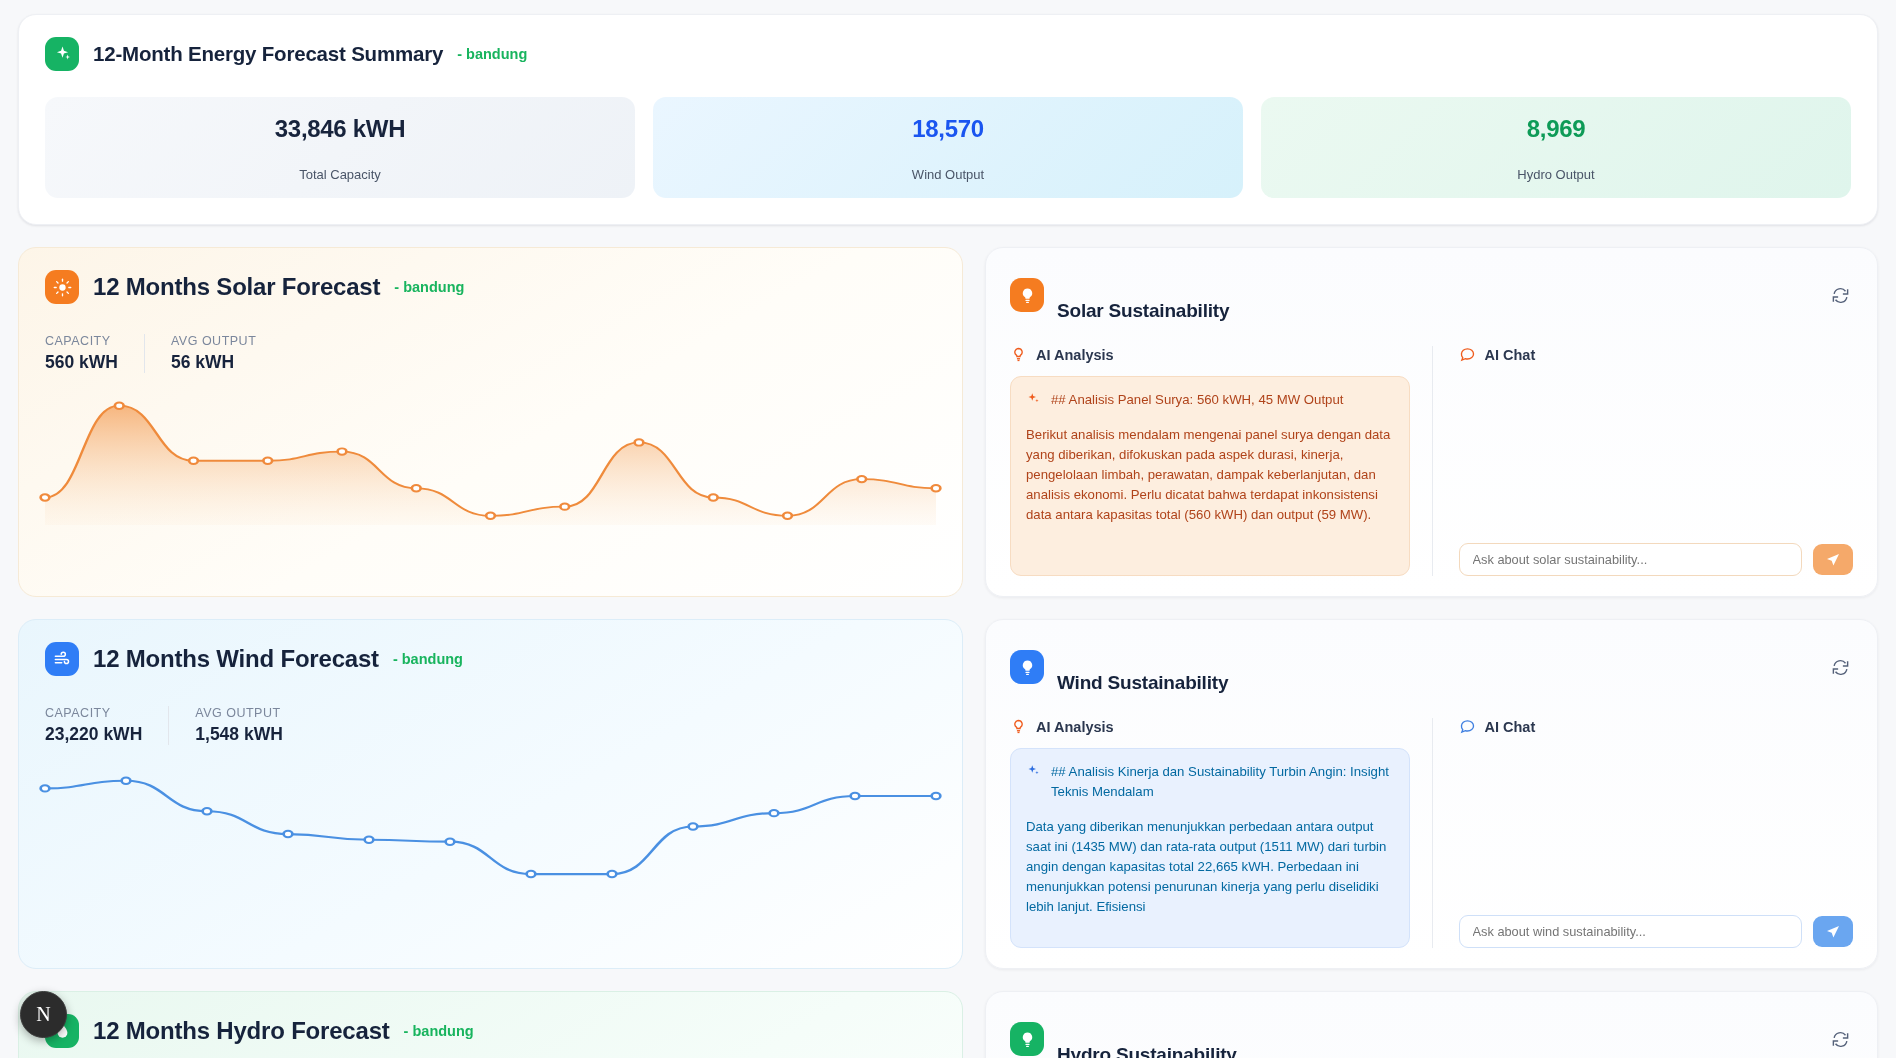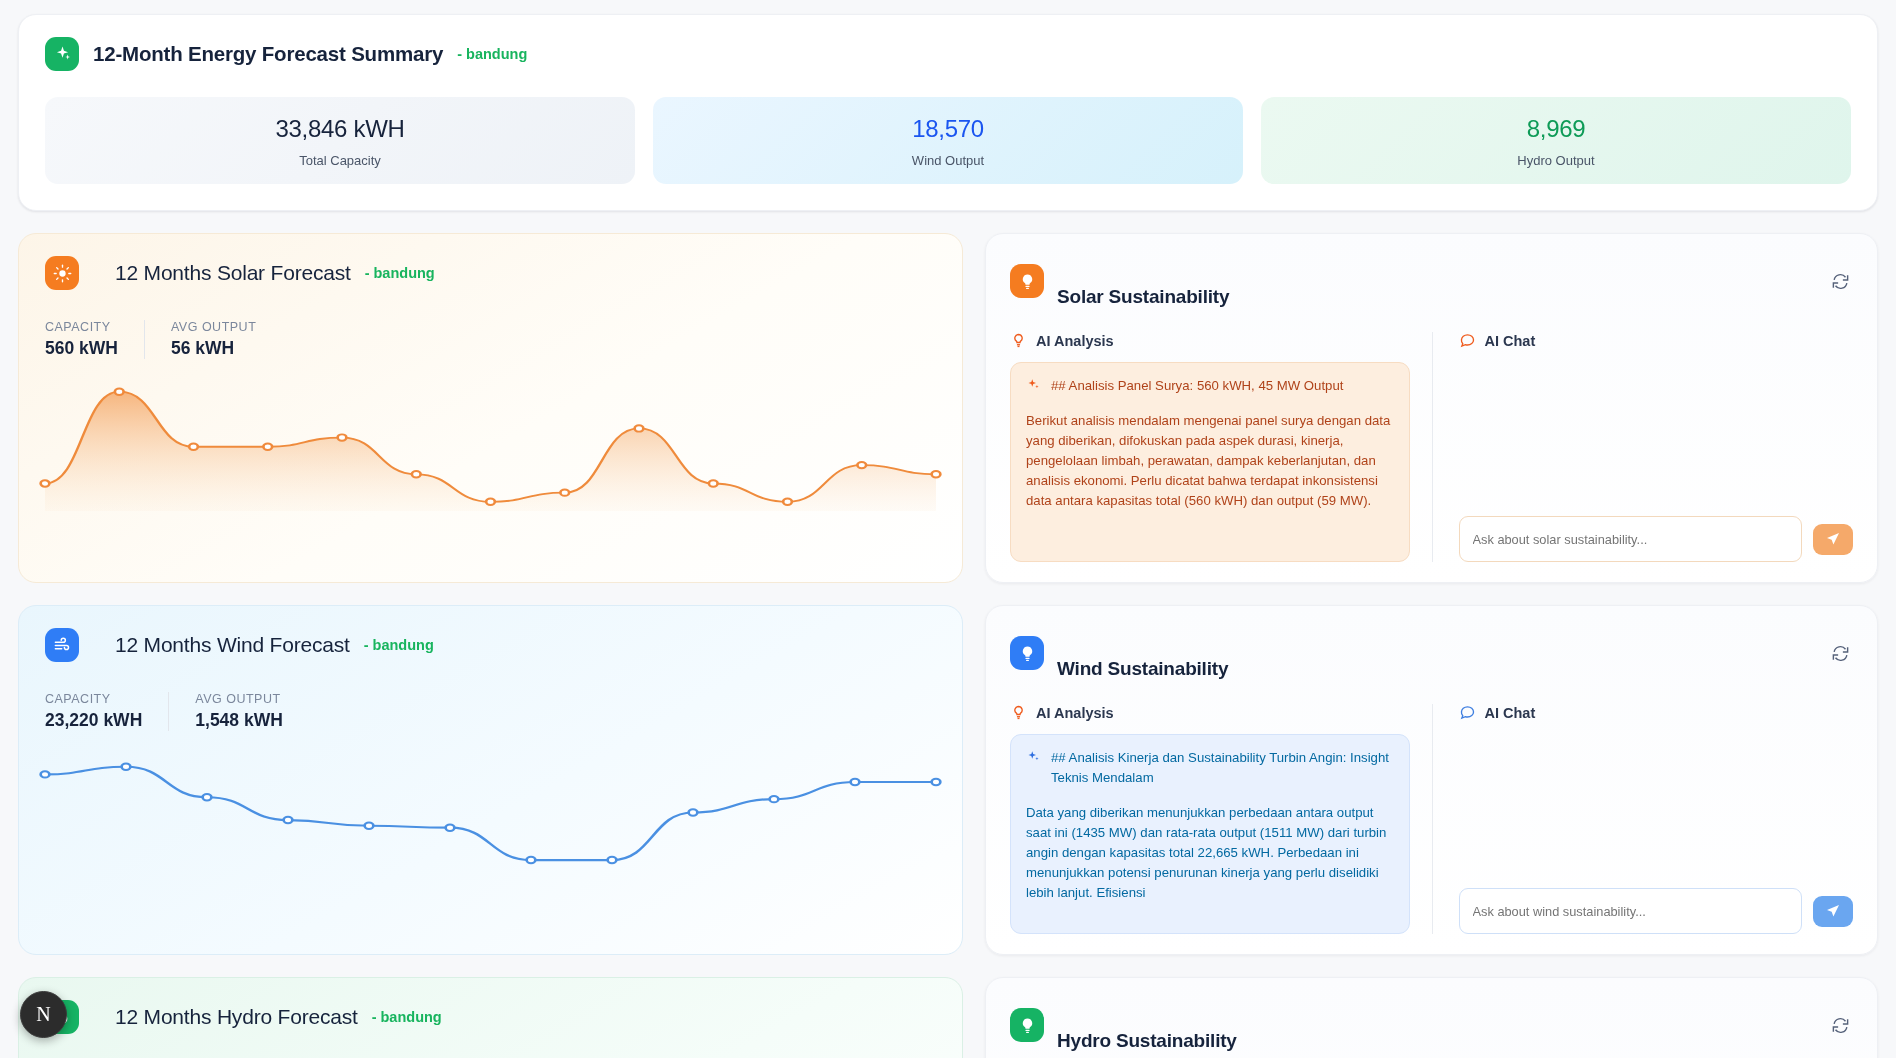--- a/index.html
+++ b/index.html
@@ -32,42 +32,42 @@
   .bg-orange { background: #f57c20; }
   .bg-blue  { background: #2f7df6; }
   .title-main { font-size: 20.5px; font-weight: 700; color: #16233c; letter-spacing: -.2px; text-align: right; }
   .title-sub  { font-size: 14.5px; font-weight: 700; color: #18b45e; }
 
   .stat-row { display: flex; gap: 18px; }
   .stat {
     flex: 1 1 0; border-radius: 13px; padding: 18px 10px 16px 10px;
     text-align: center;
   }
-  .stat-value { font-size: 24px; font-weight: 400; letter-spacing: -.3px; margin-bottom: 10px; }
+  .stat-value { font-size: 24px; font-weight: 700; letter-spacing: -.3px; margin-bottom: 24px; }
   .stat-label { font-size: 13px; color: #4a5568; }
   .s-total { background: linear-gradient(135deg,#f6f8fb,#eef2f7); }
   .s-total .stat-value { color: #17233c; }
   .s-solar { background: linear-gradient(135deg,#fef6e2,#fdeec8); }
   .s-solar .stat-value { color: #f3500b; }
   .s-wind  { background: linear-gradient(135deg,#eaf6ff,#d6f1fb); }
   .s-wind  .stat-value { color: #1a55f0; }
   .s-hydro { background: linear-gradient(135deg,#ebf9f1,#dff5ec); }
   .s-hydro .stat-value { color: #0e9b57; }
 
   
   .grid { display: grid; grid-template-columns: 945px 1fr; gap: 22px; margin-top: 22px; }
   .col { display: flex; flex-direction: column; gap: 22px; }
 
   
   .forecast { border-radius: 18px; padding: 22px 26px 0 26px; position: relative; overflow: hidden; height: 350px; }
   .f-solar { background: linear-gradient(150deg,#fdf5e8 0%, #fffdf8 55%, #ffffff 100%); border: 1px solid #f6ead6; }
   .f-wind  { background: linear-gradient(150deg,#e9f6fd 0%, #f4fbff 55%, #ffffff 100%); border: 1px solid #dcedf8; }
   .f-hydro { background: linear-gradient(150deg,#e9f8f0 0%, #f5fdf9 55%, #ffffff 100%); border: 1px solid #daf0e5; }
   .forecast-head { display: flex; align-items: center; gap: 14px; }
-  .forecast-title { font-size: 21px; font-weight: 400; color: #16233c; letter-spacing: -.2px; margin-left: 22px; }
+  .forecast-title { font-size: 24px; font-weight: 700; color: #16233c; letter-spacing: -.2px; }
 
   .mini-stats { display: flex; align-items: flex-start; margin-top: 30px; }
   .mini { padding: 0 26px 0 0; }
   .mini + .mini { padding-left: 26px; border-left: 1px solid #e2e6ec; }
   .mini-label { font-size: 12.5px; color: #7b879c; letter-spacing: .5px; margin-bottom: 4px; }
   .mini-value { font-size: 17.5px; font-weight: 700; color: #17233c; }
 
   .chart-wrap { margin-top: 22px; height: 130px; position: relative; }
   .chart-wrap svg { display: block; width: 100%; height: 100%; overflow: visible; }
 
@@ -95,21 +95,21 @@
   }
   .an-solar { background: #fdeedf; border: 1px solid #f7dcc2; color: #b0431a; }
   .an-wind  { background: #e9f1fe; border: 1px solid #d4e3fb; color: #0369a1; }
   .an-head { display: flex; gap: 10px; font-weight: 500; }
   .an-head svg { width: 15px; height: 15px; flex: 0 0 auto; margin-top: 2px; }
   .an-para { margin-top: 15px; }
 
   .chat-spacer { flex: 1; }
   .chat-row { display: flex; align-items: center; gap: 11px; }
   .chat-input {
-    flex: 1; height: 46px; border-radius: 9px; padding: 0 13px; font-size: 12.8px;
+    flex: 1; height: 33px; border-radius: 9px; padding: 0 13px; font-size: 12.8px;
     font-family: "Liberation Sans", sans-serif; background: #fff; outline: none;
   }
   .ci-solar { border: 1px solid #f3d9bd; color: #9aa2b1; }
   .ci-wind  { border: 1px solid #cfe0f8; color: #9aa2b1; }
   .send-btn { width: 40px; height: 31px; border-radius: 9px; border: none; display: flex; align-items: center;
               justify-content: center; cursor: pointer; }
   .send-btn svg { width: 16px; height: 16px; fill: #fff; }
   .sb-solar { background: #f5a96a; }
   .sb-wind  { background: #6aa6f0; }
 

